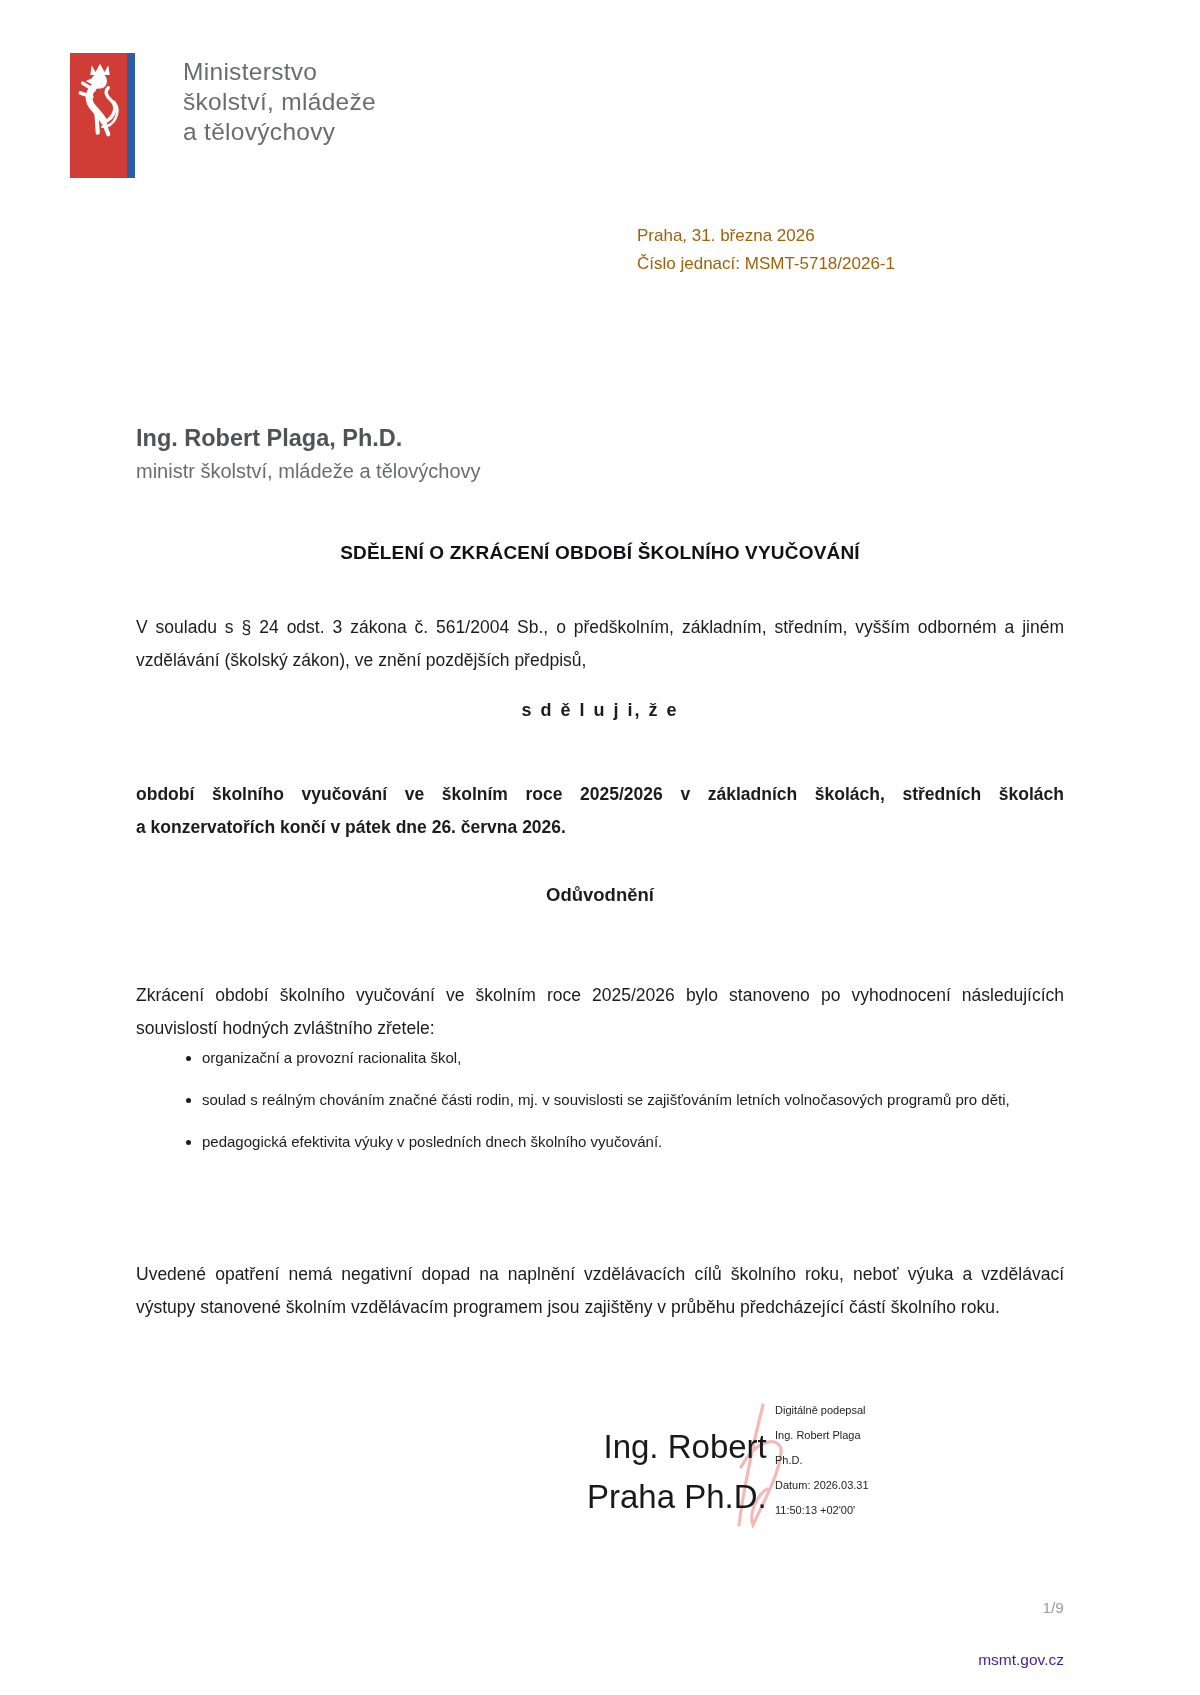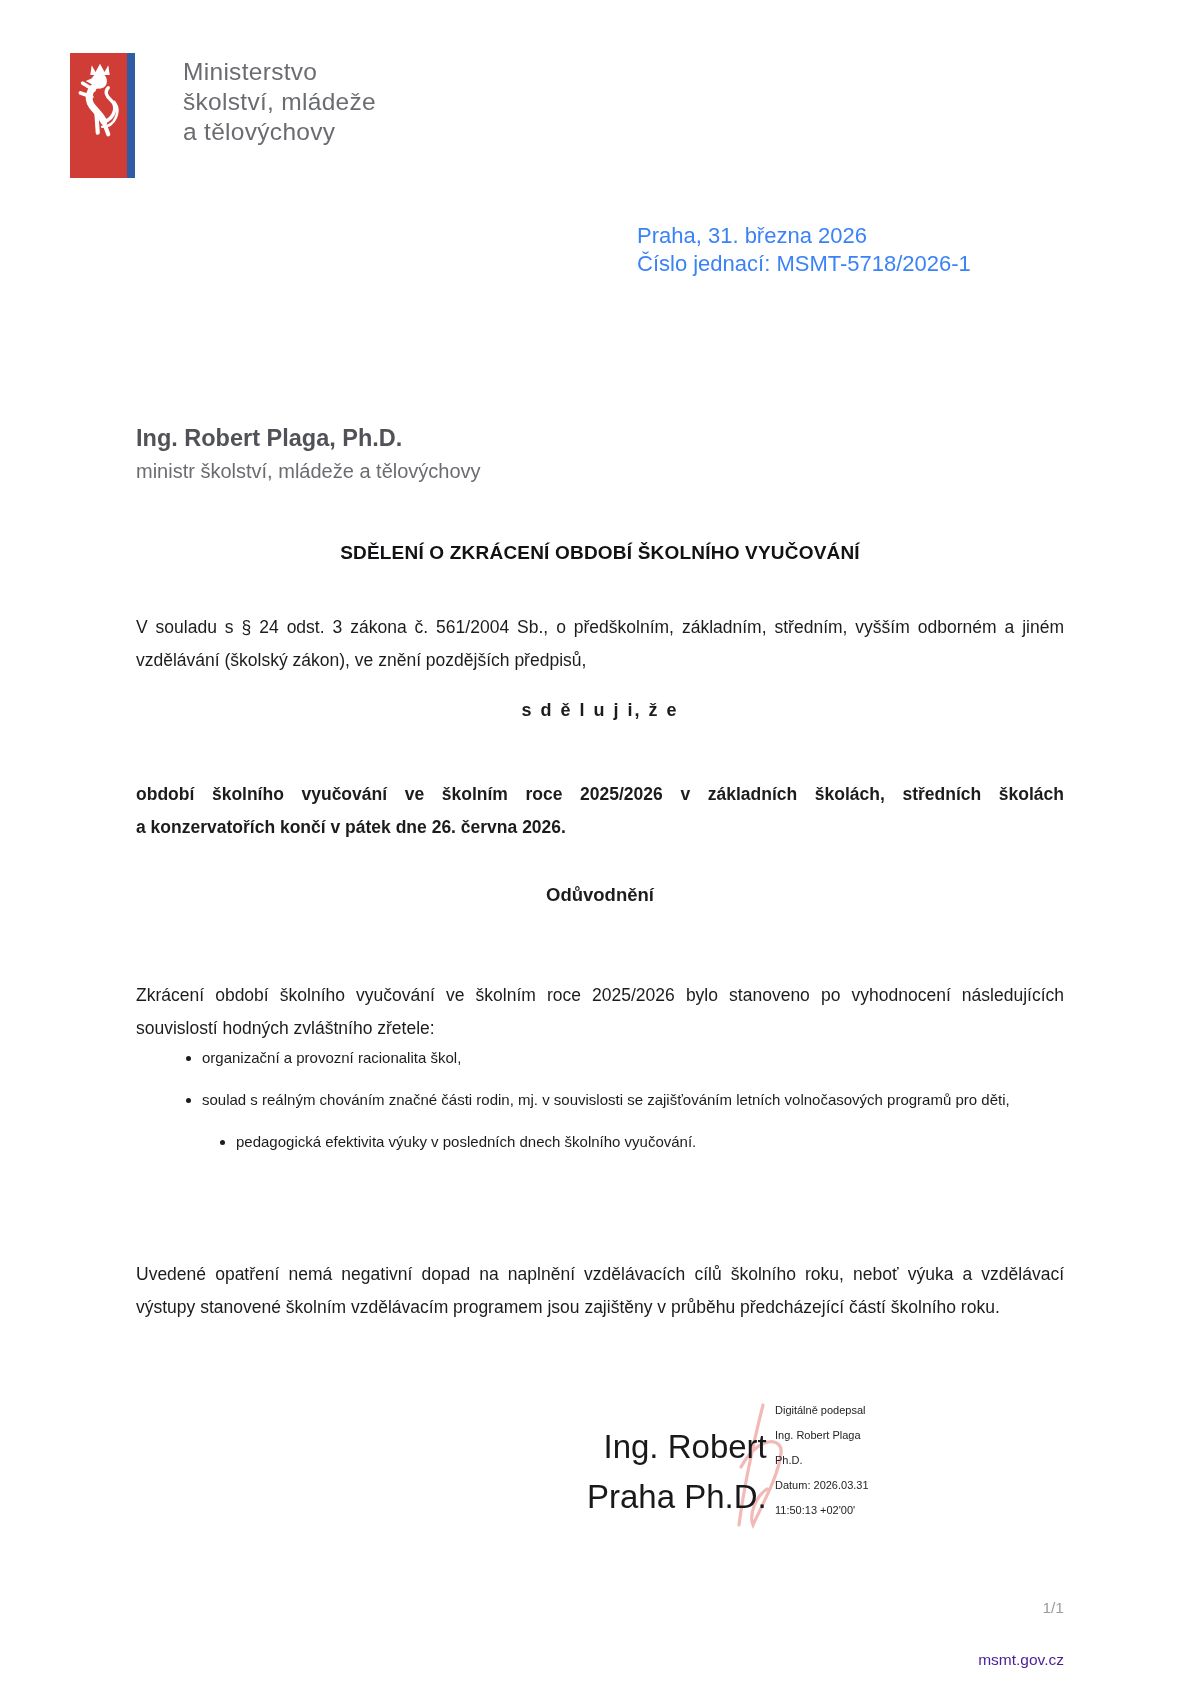--- a/index.html
+++ b/index.html
@@ -14,41 +14,41 @@
   .abs { position:absolute; }
 
   
   .logo-red  { left:70px; top:53px; width:57px; height:125px; background:#d03c36; }
   .logo-blue { left:127px; top:53px; width:8px;  height:125px; background:#2e5da5; }
   .lion      { left:76px; top:60px; width:45px; height:84px; }
   .logo-text { left:147px; top:57px; font-size:24.5px; line-height:30px;
                font-weight:500; color:#6b6c70; letter-spacing:0.3px;margin-left:36px; }
 
   
-  .meta { left:637px; top:222px; font-size:22px; line-height:28px; color:#3b82f6; }
+  .meta { left:637px; top:222px; font-size:17px; line-height:28px; color:#a16207; }
 
   
   .author { left:136px; top:423px; }
   .author-name { font-size:23.5px; font-weight:700; color:#515257; line-height:30px; }
   .author-role { font-size:20px; color:#6b6c70; line-height:30px; margin-top:3px; }
 
   
   .col { left:136px; width:928px; }
   .doc-title   { top:542px; text-align:center; font-size:19px; font-weight:700;
                  color:#121214; letter-spacing:0.2px; }
   .para        { font-size:17.5px; line-height:33px; text-align:justify; }
   .intro       { top:593px; }
   .declaration { top:700px; text-align:center; font-size:18px; font-weight:700;
                  letter-spacing:2px; }
   .statement   { top:760px; font-weight:700; }
   .heading2    { top:884px; text-align:center; font-size:18.5px; font-weight:700; }
   .just-intro  { top:961px; }
   .bullets     { top:1041px; margin:0; padding:0 0 0 66px; list-style:disc outside; }
   .bullets li  { font-size:15px; line-height:33px; text-align:justify; margin-bottom:9px; }
-  .bullets li:last-child { margin-bottom:0;margin-left:34px; }
+  .bullets li:last-child { margin-bottom:0; }
   .closing     { top:1240px; }
 
   
   .signature   { left:587px; top:1396px; width:380px; height:145px; }
   .sig-name    { position:absolute; left:0; top:26px; z-index:1;
                  font-size:33px; line-height:50px; color:#19191b; white-space:nowrap;text-align:right; }
   .sig-swirl   { position:absolute; left:146px; top:4px; width:60px; height:132px; z-index:0; }
   .sig-details { position:absolute; left:188px; top:2px; z-index:1;
                  font-size:11px; line-height:25px; color:#232325; white-space:nowrap; }
 
@@ -133,16 +133,16 @@
     </svg>
     <div class="sig-details">
       <div>Digitálně podepsal</div>
       <div>Ing. Robert Plaga</div>
       <div>Ph.D.</div>
       <div>Datum: 2026.03.31</div>
       <div>11:50:13 +02'00'</div>
     </div>
   </div>
 
-  <div class="abs footer-pg">1/1</div>
+  <div class="abs footer-pg">1/9</div>
   <div class="abs footer-site">msmt.gov.cz</div>
 
 </div>
 
 </body></html>

